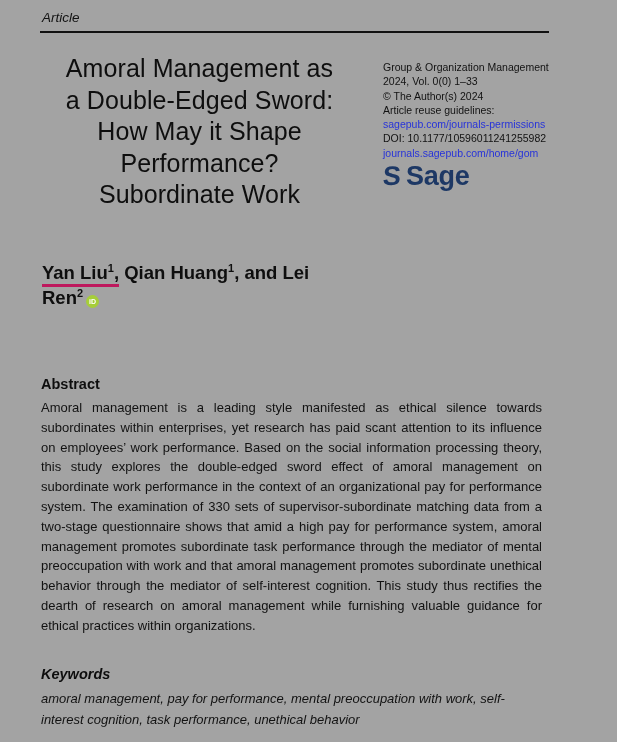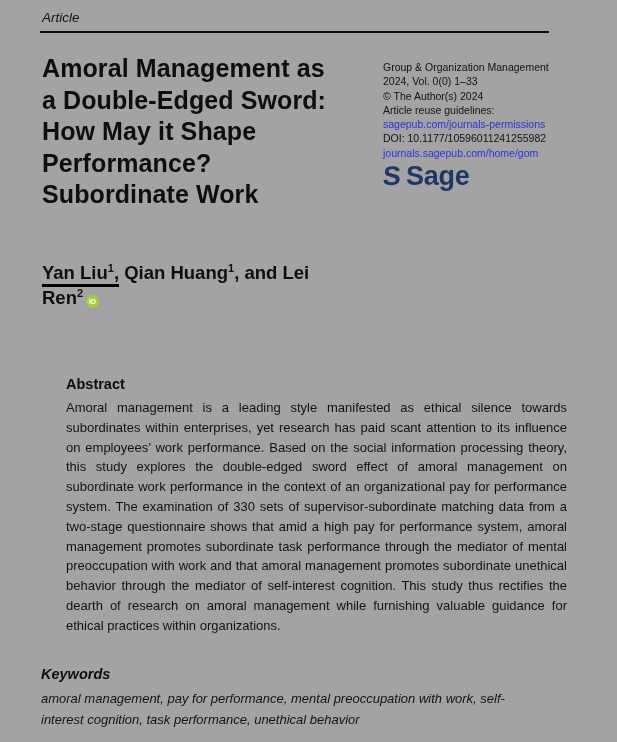--- a/index.html
+++ b/index.html
@@ -35,24 +35,25 @@
     width: 509px;
     height: 2px;
     background: #111111;
   }
   .title {
     position: absolute;
     left: 42px;
     top: 53px;
     width: 315px;
     font-size: 25px;
-    font-weight: bold;
+    font-weight: normal;
     line-height: 31.5px;
     letter-spacing: 0.1px;
     color: #0e0e0e;
+    text-align: center;
   }
   .masthead {
     position: absolute;
     left: 383px;
     top: 60px;
     width: 185px;
     font-size: 10.5px;
     line-height: 14.3px;
     color: #121212;
   }
@@ -89,21 +90,21 @@
     font-size: 18.5px;
     font-weight: bold;
     line-height: 25px;
     color: #0e0e0e;
   }
   .authors sup {
     font-size: 11px;
     line-height: 0;
   }
   .author-underline {
-    border-bottom: 3px solid #000000;
+    border-bottom: 3px solid #be185d;
     padding-bottom: 1px;
   }
   .orcid {
     display: inline-block;
     width: 13px;
     height: 13px;
     border-radius: 50%;
     background: #A6CE39;
     color: #ffffff;
     font-size: 7px;
@@ -111,21 +112,20 @@
     text-align: center;
     line-height: 13px;
     margin-left: 3px;
     cursor: pointer;
   }
   .abstract {
     position: absolute;
     left: 41px;
     top: 376px;
     width: 501px;
-    margin-left: 25px;
   }
   .section-heading {
     font-size: 14.5px;
     font-weight: bold;
     margin: 0 0 6px 0;
     color: #0e0e0e;
   }
   .abstract-body {
     font-size: 13px;
     line-height: 19.8px;

